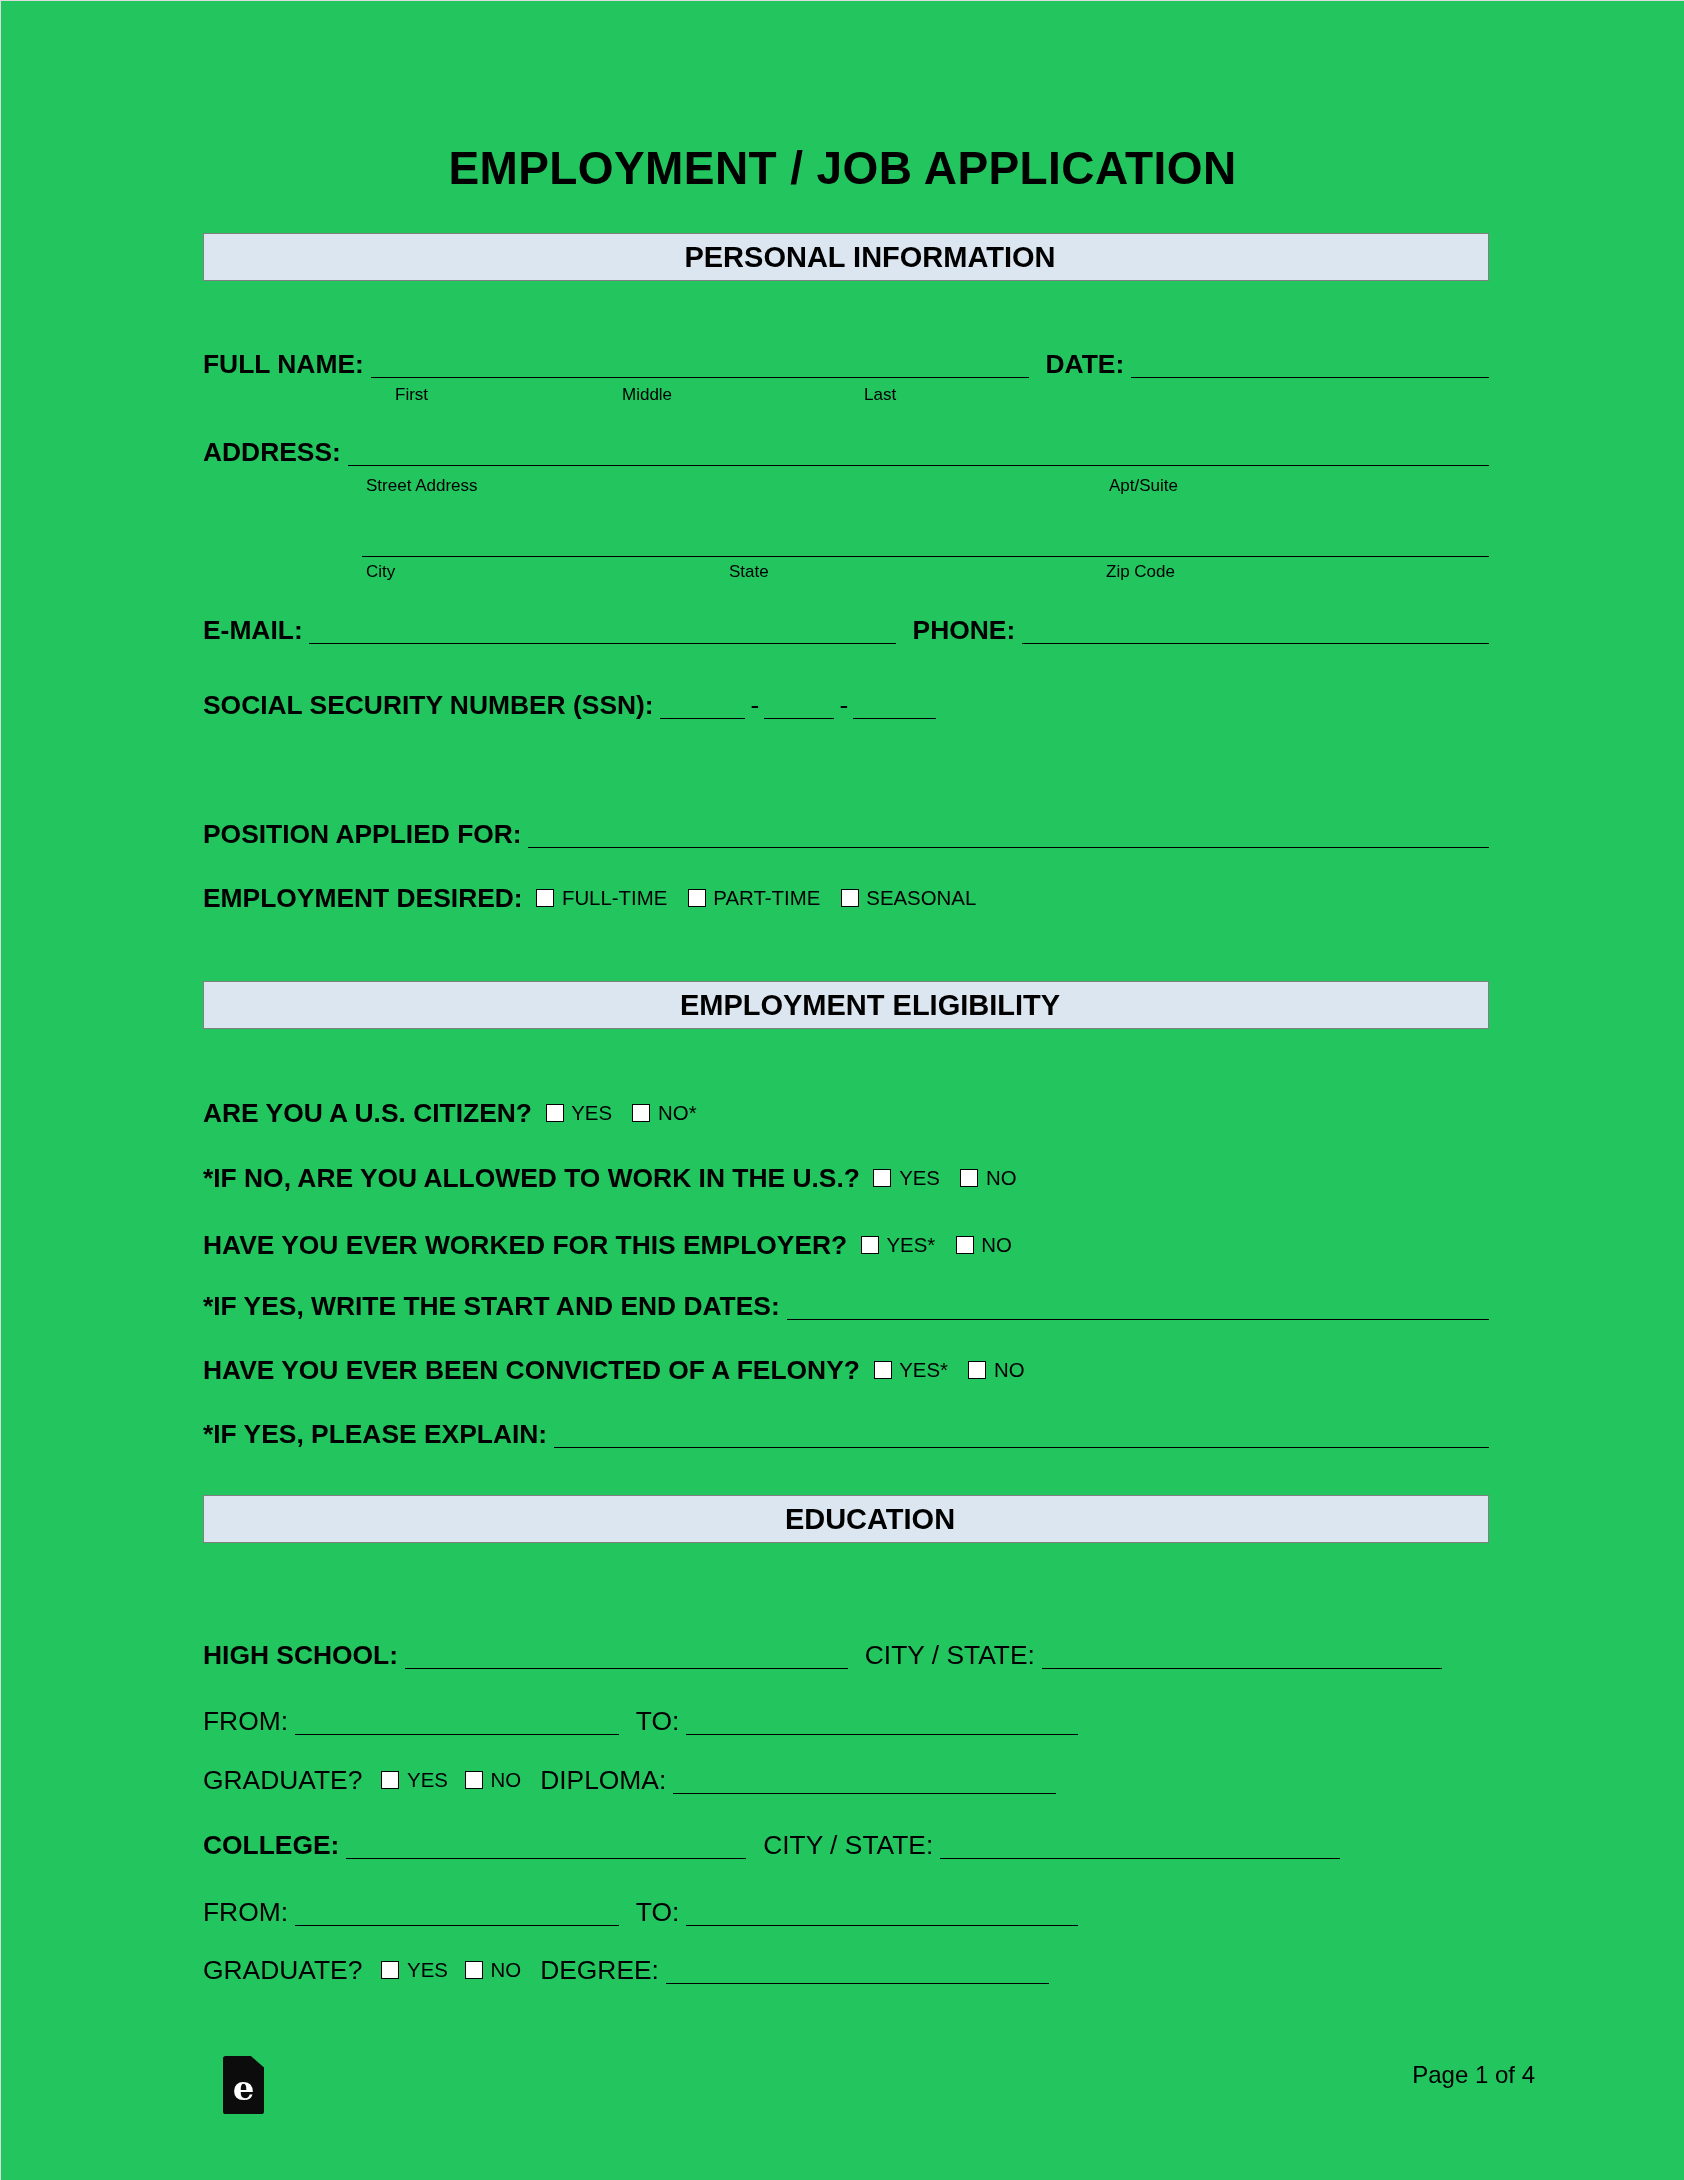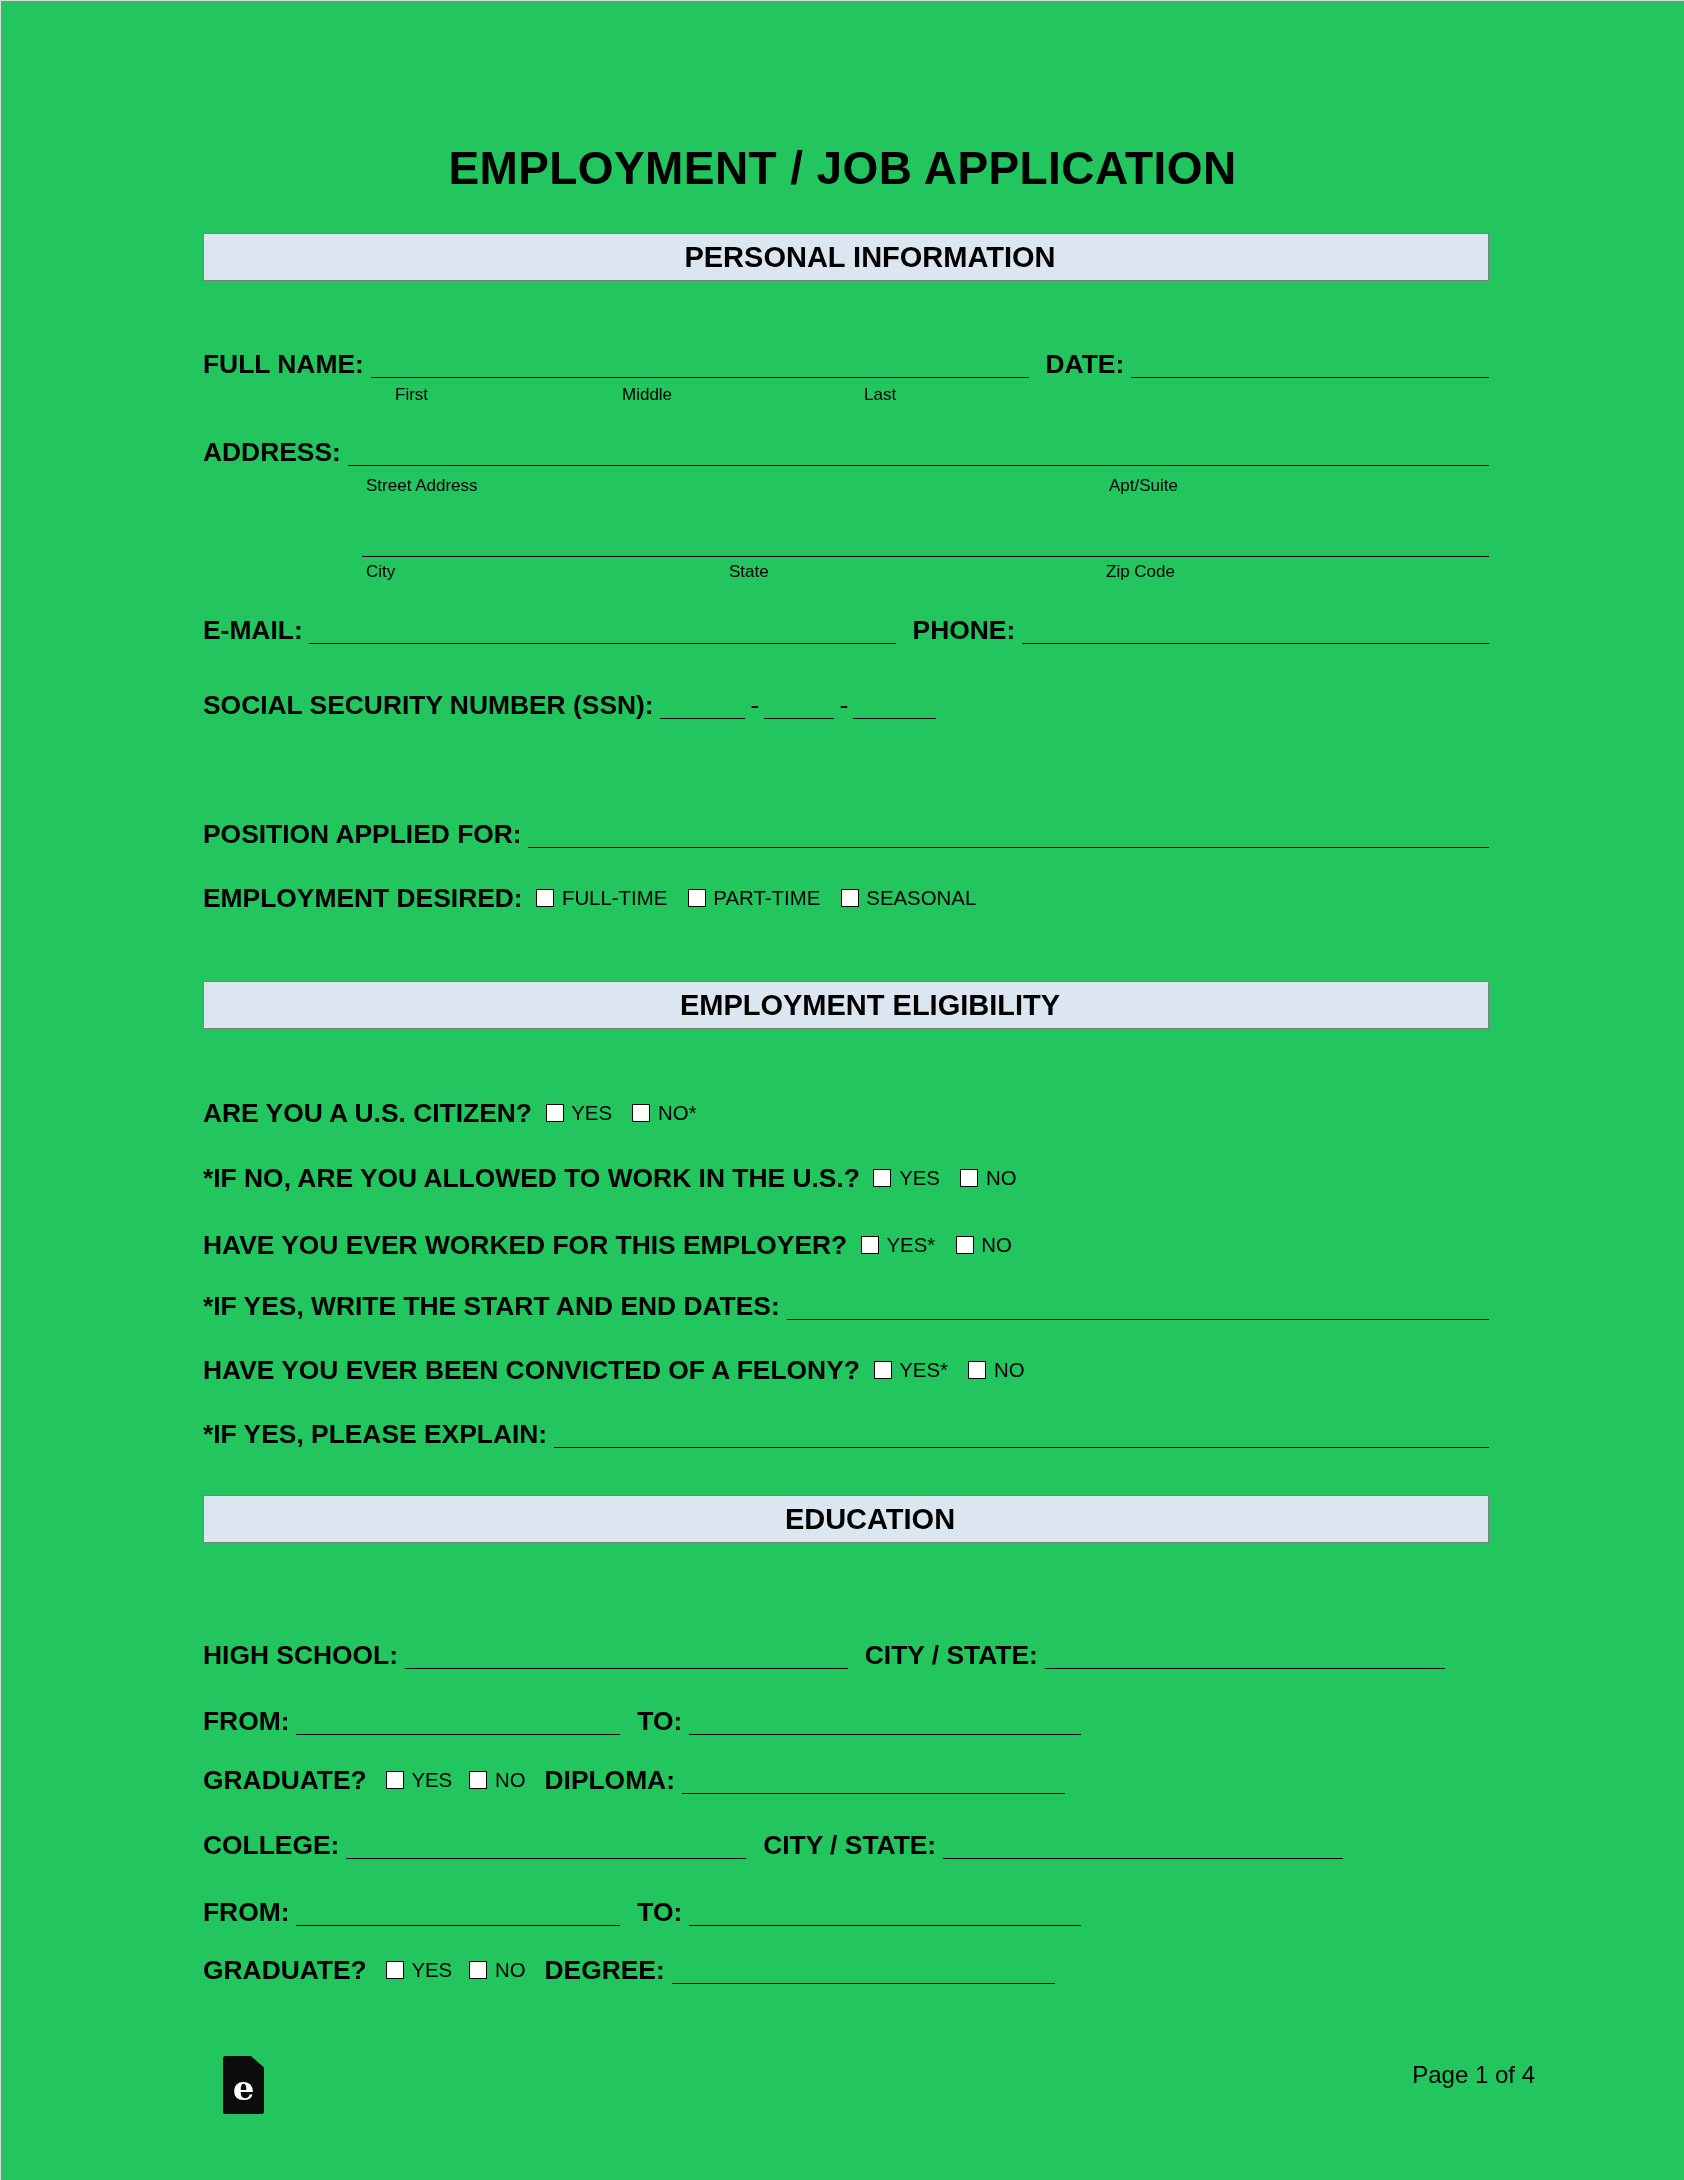--- a/index.html
+++ b/index.html
@@ -23,21 +23,21 @@
   .hdr-personal { top:232px; }
   .hdr-elig { top:980px; }
   .hdr-edu { top:1494px; }
 
   .row {
     position:absolute; left:202px; width:1286px; height:34px;
     display:flex; align-items:flex-end; white-space:nowrap;
     font-size:26.4px; line-height:34px;
   }
   .lbl { font-weight:bold; }
-  .lbl-r { font-weight:bold; }
+  .lbl-r { font-weight:normal; }
   .line { border-bottom:1.7px solid #000; height:5.1px; margin-bottom:2.6px; flex:0 0 auto; }
   .grow { flex:1 1 auto; }
   .cb {
     display:inline-block; width:18px; height:18px;
     border:1.7px solid #000; background:#fff;
     margin:0 7.7px 7.7px 0; flex:0 0 auto;
   }
   .cbl { font-size:20.4px; }
   .dash { margin:0 5.1px; }
 

